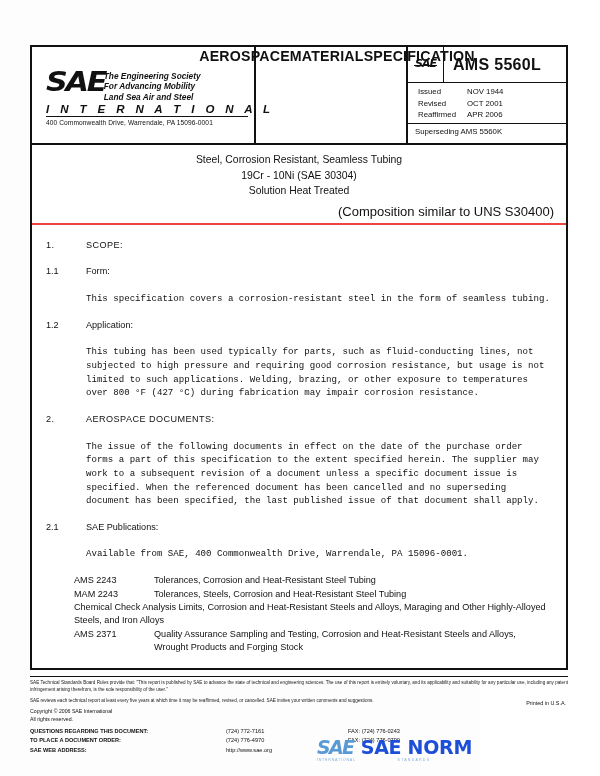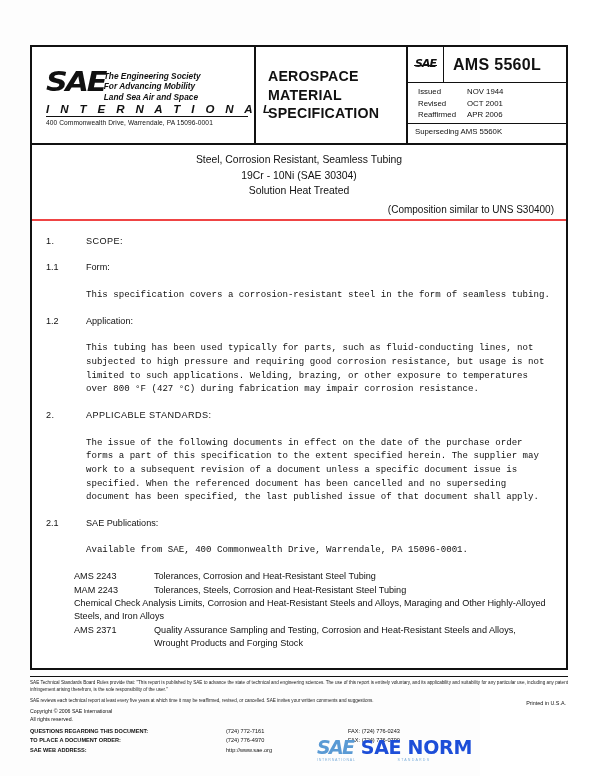--- a/index.html
+++ b/index.html
@@ -91,21 +91,20 @@
     margin-top: 2px;
     letter-spacing: 0.1px;
     white-space: nowrap;
   }
 
   .hdr-title {
     width: 152px;
     box-sizing: border-box;
     border-right: 2px solid #111;
     display: flex;
-    flex-direction: column;
     justify-content: center;
     padding-left: 12px;
   }
   .hdr-title div {
     font-size: 14.2px;
     font-weight: bold;
     line-height: 1.32;
     letter-spacing: 0.2px;
   }
 
@@ -166,21 +165,21 @@
     border-bottom: 2px solid #ef4444;
     padding: 7px 10px 4px 10px;
     text-align: center;
   }
   .titleblock .tl {
     font-size: 10.4px;
     line-height: 1.5;
   }
   .titleblock .comp {
     text-align: right;
-    font-size: 10px;
+    font-size: 13px;
     margin-top: 5px;
     padding-right: 2px;
   }
 
   
   .body {
     padding: 14px 14px 6px 14px;
     font-size: 9.1px;
     line-height: 1.5;
   }
@@ -304,21 +303,21 @@
   <div class="frame">
 
     <div class="hdr">
 
       <div class="hdr-logo">
         <div class="logo-row">
           <div class="sae-mark">SAE</div>
           <div class="tagline">
             <div>The Engineering Society</div>
             <div>For Advancing Mobility</div>
-            <div>Land Sea Air and Space</div>
+            <div>Land Sea Air and Steel</div>
           </div>
         </div>
         <div class="intl">I N T E R N A T I O N A L</div>
         <div class="addr">400 Commonwealth Drive, Warrendale, PA 15096-0001</div>
       </div>
 
       <div class="hdr-title">
         <div>AEROSPACE</div>
         <div>MATERIAL</div>
         <div>SPECIFICATION</div>
@@ -375,21 +374,21 @@
         <div class="num">1.2</div>
         <div class="txt">Application:</div>
       </div>
 
       <div class="para">
         <p>This tubing has been used typically for parts, such as fluid-conducting lines, not subjected to high pressure and requiring good corrosion resistance, but usage is not limited to such applications. Welding, brazing, or other exposure to temperatures over 800 °F (427 °C) during fabrication may impair corrosion resistance.</p>
       </div>
 
       <div class="sec heading">
         <div class="num">2.</div>
-        <div class="txt">APPLICABLE STANDARDS:</div>
+        <div class="txt">AEROSPACE DOCUMENTS:</div>
       </div>
 
       <div class="para">
         <p>The issue of the following documents in effect on the date of the purchase order forms a part of this specification to the extent specified herein.  The supplier may work to a subsequent revision of a document unless a specific document issue is specified.  When the referenced document has been cancelled and no superseding document has been specified, the last published issue of that document shall apply.</p>
       </div>
 
       <div class="sec">
         <div class="num">2.1</div>
         <div class="txt">SAE Publications:</div>
       </div>

